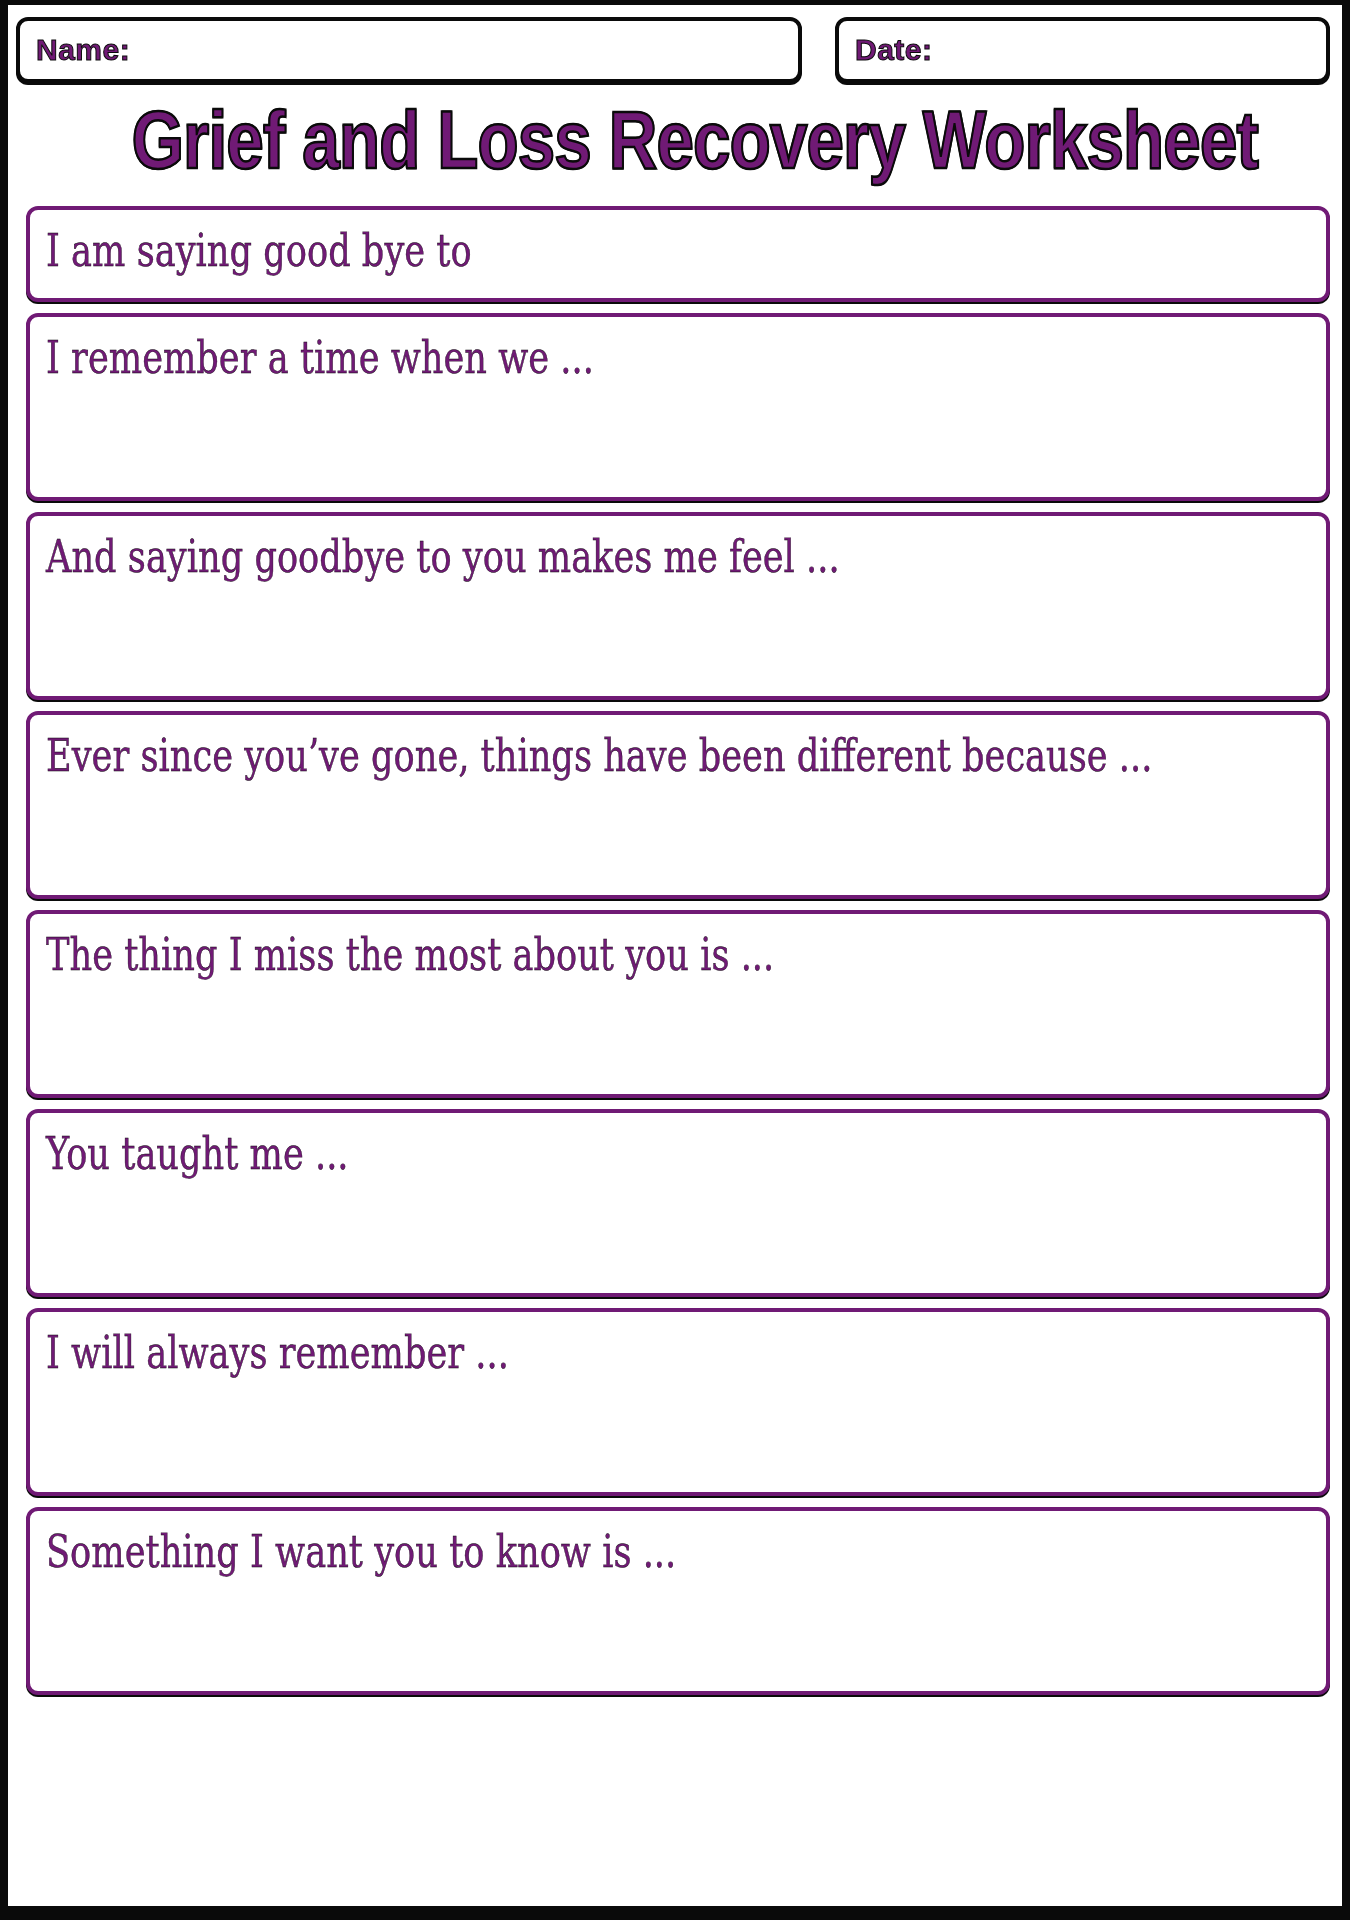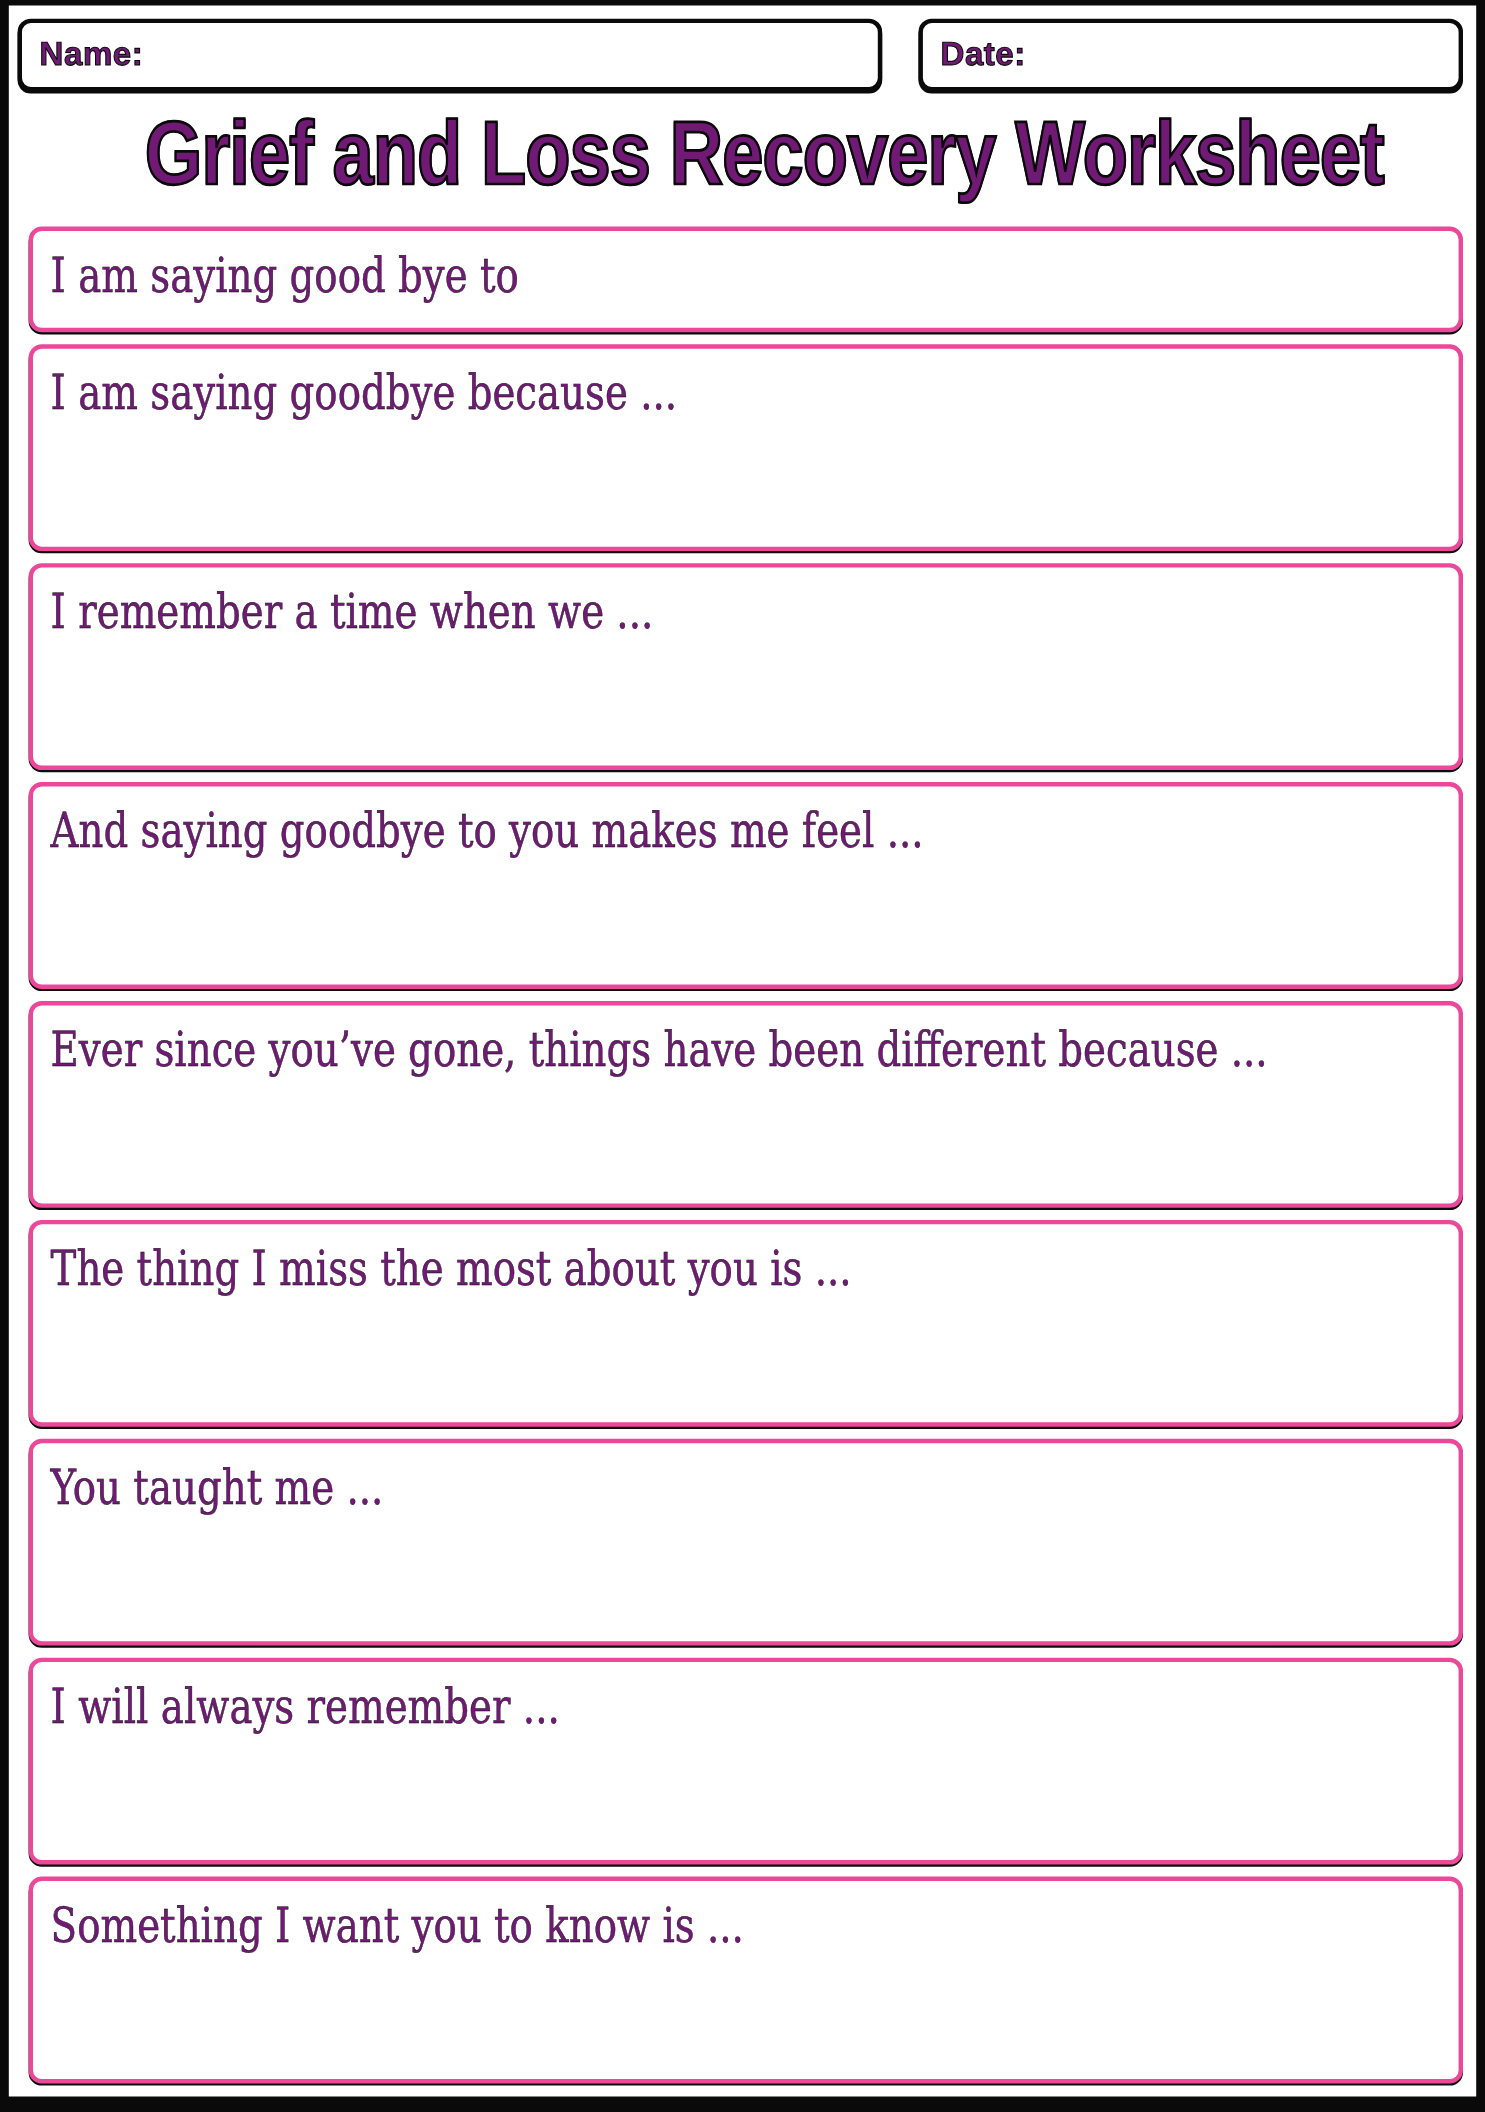--- a/index.html
+++ b/index.html
@@ -66,21 +66,21 @@
   
   .prompts {
     display: flex;
     flex-direction: column;
     gap: 11px;
     margin: 22px 12px 0 18px;
   }
   .prompt-box {
     box-sizing: border-box;
     height: 188px;
-    border: 4px solid #ec4899;
+    border: 4px solid #701a75;
     border-radius: 12px;
     background: #ffffff;
     box-shadow: 0 2px 0 #0a0a0a;
     padding: 16px 18px 0 16px;
     overflow: hidden;
   }
   .prompt-box.short { height: 96px; }
   .prompt-text {
     display: inline-block;
     font-family: "DejaVu Serif", "Liberation Serif", serif;
@@ -108,23 +108,20 @@
 
   <h1 class="title">
     <span class="condense-title">Grief and Loss Recovery Worksheet</span>
   </h1>
 
   <div class="prompts">
       <div class="prompt-box short">
       <span class="prompt-text">I am saying good bye to</span>
     </div>
       <div class="prompt-box">
-      <span class="prompt-text">I am saying goodbye because ...</span>
-    </div>
-      <div class="prompt-box">
       <span class="prompt-text">I remember a time when we ...</span>
     </div>
       <div class="prompt-box">
       <span class="prompt-text">And saying goodbye to you makes me feel ...</span>
     </div>
       <div class="prompt-box">
       <span class="prompt-text">Ever since you’ve gone, things have been different because ...</span>
     </div>
       <div class="prompt-box">
       <span class="prompt-text">The thing I miss the most about you is ...</span>

